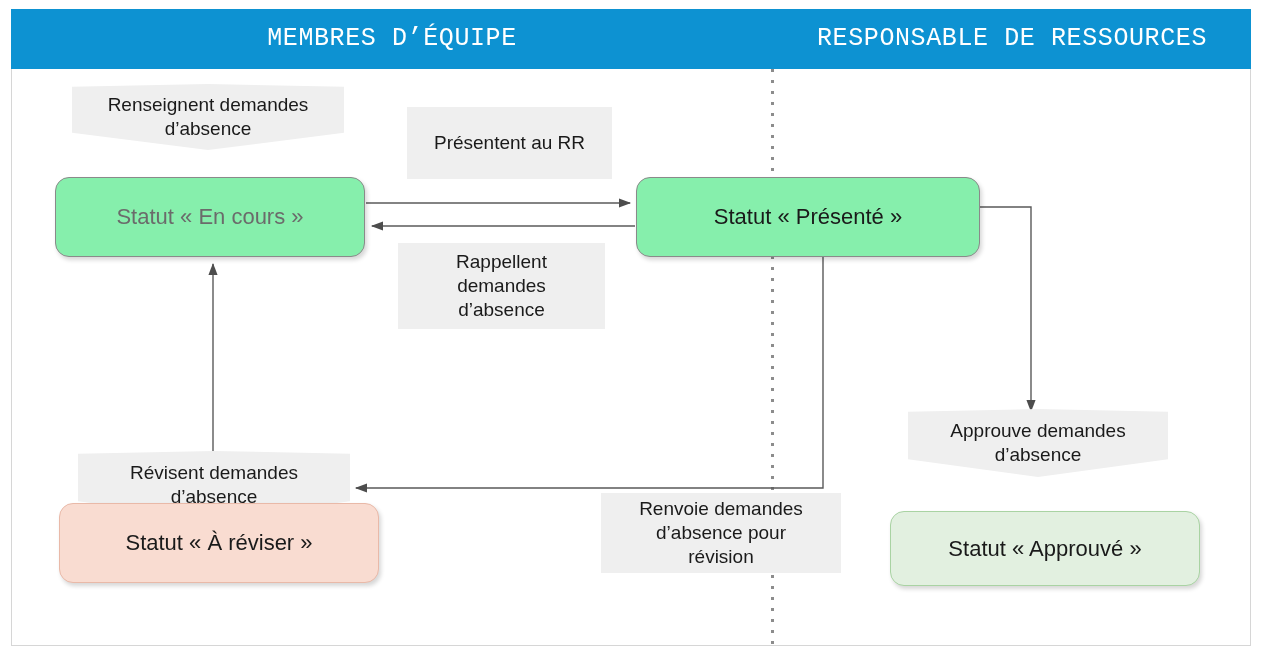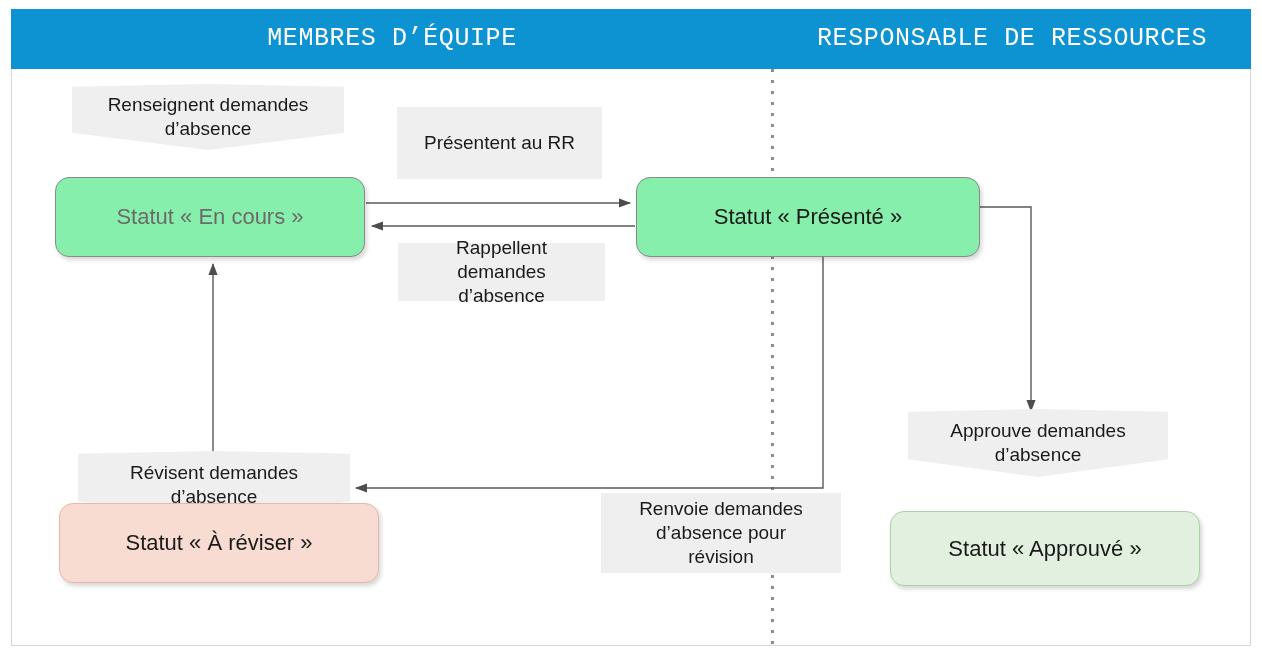--- a/index.html
+++ b/index.html
@@ -171,27 +171,27 @@
   </svg>
 
   <div class="note banner" style="left:72px; top:84px; width:272px; height:66px;">
     <div class="banner-bg"></div>
     <div class="banner-text">
       <div>Renseignent demandes</div>
       <div>d’absence</div>
     </div>
   </div>
 
-  <div class="note" style="left:397px; top:107px; width:205px; height:72px;align-items:center;">
+  <div class="note" style="left:407px; top:107px; width:205px; height:72px;align-items:center;">
     <div class="note-text">
       <div>Présentent au RR</div>
     </div>
   </div>
 
-  <div class="note" style="left:398px; top:243px; width:207px; height:58px;">
+  <div class="note" style="left:398px; top:243px; width:207px; height:86px;">
     <div class="note-text">
       <div>Rappellent</div>
       <div>demandes</div>
       <div>d’absence</div>
     </div>
   </div>
 
   <div class="note banner" style="left:78px; top:451px; width:272px; height:68px;">
     <div class="banner-bg"></div>
     <div class="banner-text">

